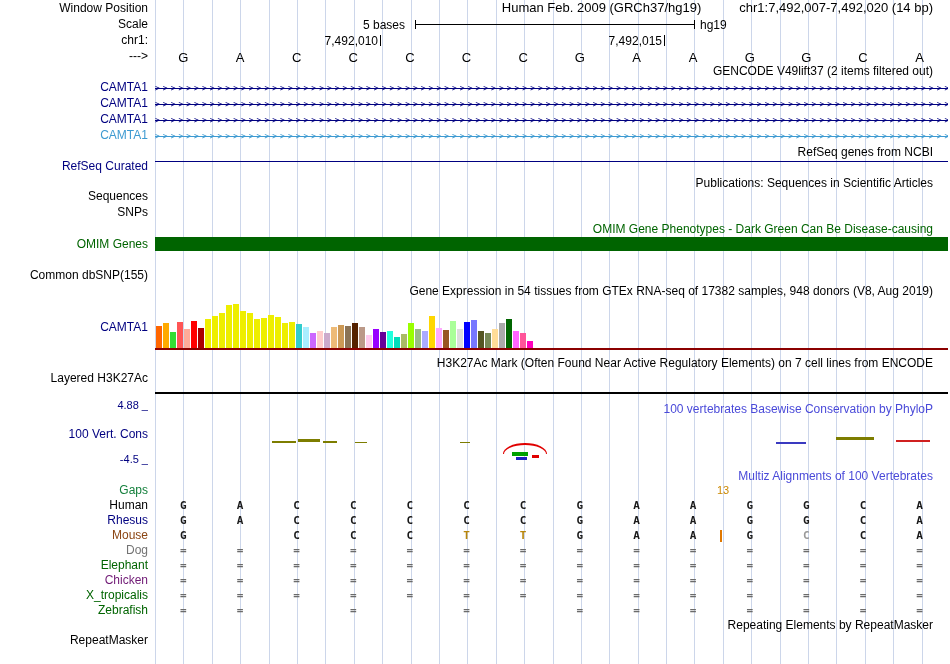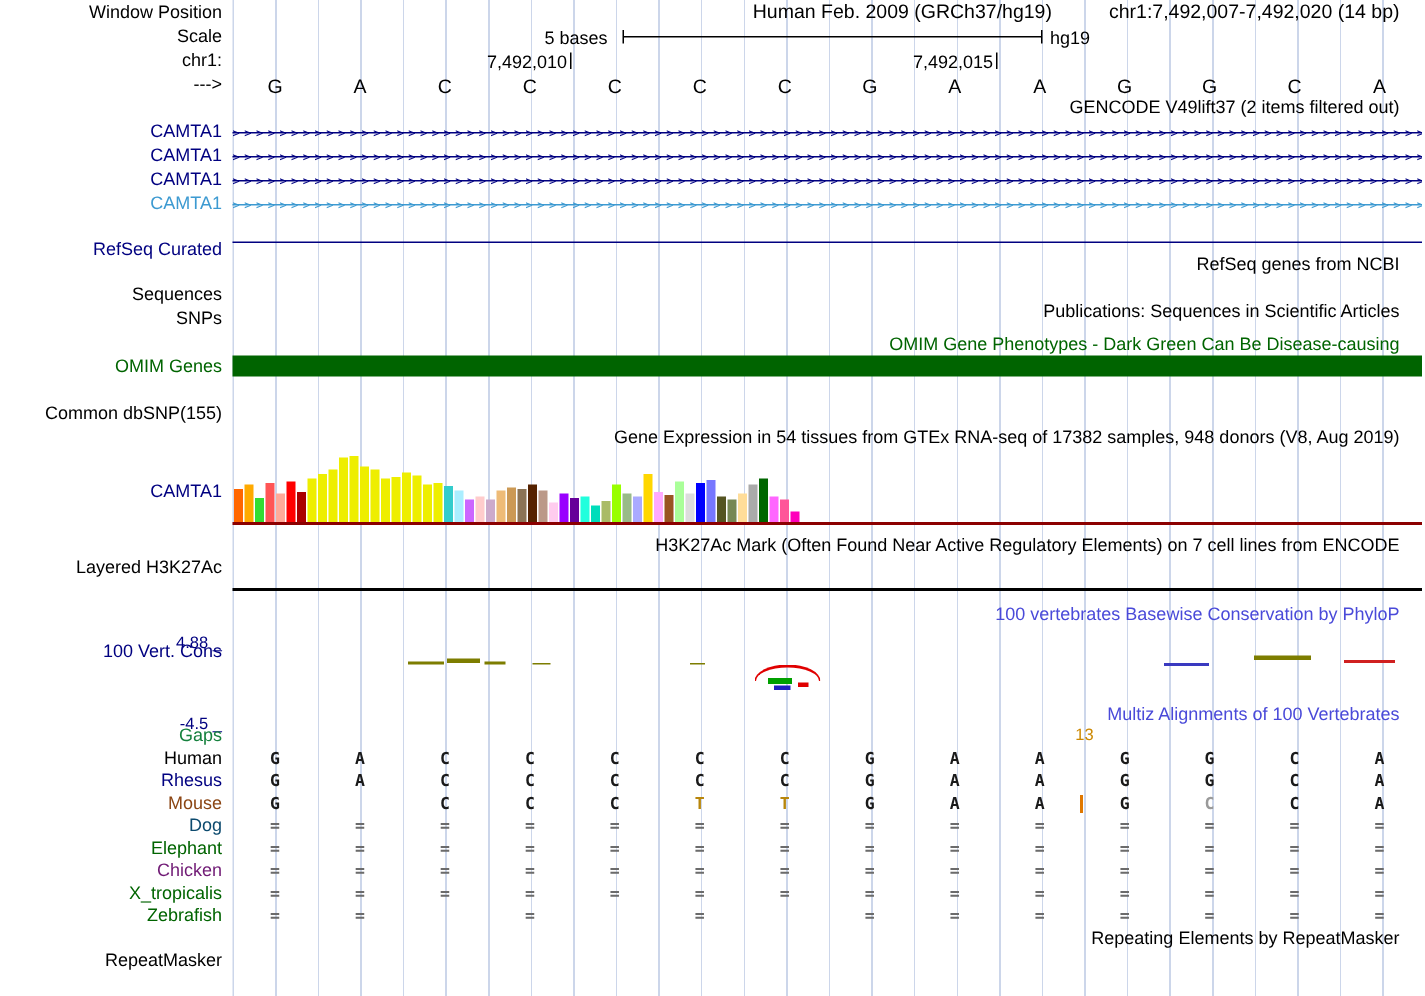--- a/index.html
+++ b/index.html
@@ -2,21 +2,21 @@
 <html><head>
 <meta charset="utf-8">
 <style>
   html,body{margin:0;padding:0;background:#fff;}
   .canvas{position:relative;width:950px;height:664px;background:#fff;overflow:hidden;
           font-family:"Liberation Sans",sans-serif;color:#000;}
   .grid{position:absolute;left:155px;top:0;width:793px;height:664px;
         background-image:repeating-linear-gradient(90deg,#ccd6ea 0,#ccd6ea 1px,transparent 1px,transparent 28.3929px);}
   #left-labels{position:absolute;left:0;top:0;width:152px;height:664px;}
   .lbl{position:absolute;right:4px;font-size:12px;line-height:13px;white-space:nowrap;color:#000;}
-  .small{font-size:11px;margin-top:24px;}
+  .small{font-size:11px;}
   .title{position:absolute;left:140px;width:793px;text-align:right;font-size:12px;line-height:13px;white-space:nowrap;}
   .coord{position:absolute;text-align:right;font-size:12px;}
   .tick{position:absolute;width:1px;height:11px;background:#000;}
   #base-row{position:absolute;left:155px;top:50px;width:793px;height:15px;}
   .base{position:absolute;top:0;text-align:center;font-size:13px;line-height:15px;}
   .scalebar{position:absolute;border-left:1px solid #000;border-right:1px solid #000;}
   .scaleline{position:absolute;left:0;right:0;top:4px;height:1px;background:#000;}
   .hline{position:absolute;left:155px;width:793px;}
   .generow{position:absolute;left:155px;width:793px;height:9px;overflow:hidden;white-space:nowrap;
            font-size:8px;line-height:9px;letter-spacing:3px;font-family:"DejaVu Sans Mono",monospace;}
@@ -54,21 +54,21 @@
     <span class="lbl small" style="top:453px;color:#000080">-4.5 _</span>
     <span class="lbl" style="top:484px;color:#15803d">Gaps</span>
     <span class="lbl" style="top:634px">RepeatMasker</span>
   <div class="lbl" style="top: 81px; color: rgb(0, 0, 128);">CAMTA1</div>
       <div class="lbl" style="top: 97px; color: rgb(0, 0, 128);">CAMTA1</div>
       <div class="lbl" style="top: 113px; color: rgb(0, 0, 128);">CAMTA1</div>
       <div class="lbl" style="top: 129px; color: rgb(61, 154, 209);">CAMTA1</div>
       <div class="lbl" style="top: 499px; color: rgb(0, 0, 0);">Human</div>
       <div class="lbl" style="top: 514px; color: rgb(0, 0, 128);">Rhesus</div>
       <div class="lbl" style="top: 529px; color: rgb(139, 69, 19);">Mouse</div>
-      <div class="lbl" style="top: 544px; color: #0c4a6e;">Dog</div>
+      <div class="lbl" style="top: 544px; color: #737373;">Dog</div>
       <div class="lbl" style="top: 559px; color: rgb(0, 100, 0);">Elephant</div>
       <div class="lbl" style="top: 574px; color: #701a75;">Chicken</div>
       <div class="lbl" style="top: 589px; color: rgb(0, 100, 0);">X_tropicalis</div>
       <div class="lbl" style="top: 604px; color: rgb(0, 100, 0);">Zebrafish</div>
     </div>
 
   <div class="title" style="top:1px;font-size:13px">
     <span>Human Feb. 2009 (GRCh37/hg19)</span><span style="display:inline-block;width:38px"></span><span>chr1:7,492,007-7,492,020 (14 bp)</span>
   </div>
   <span class="coord" style="left:255px;top:18px;width:150px">5 bases</span>

